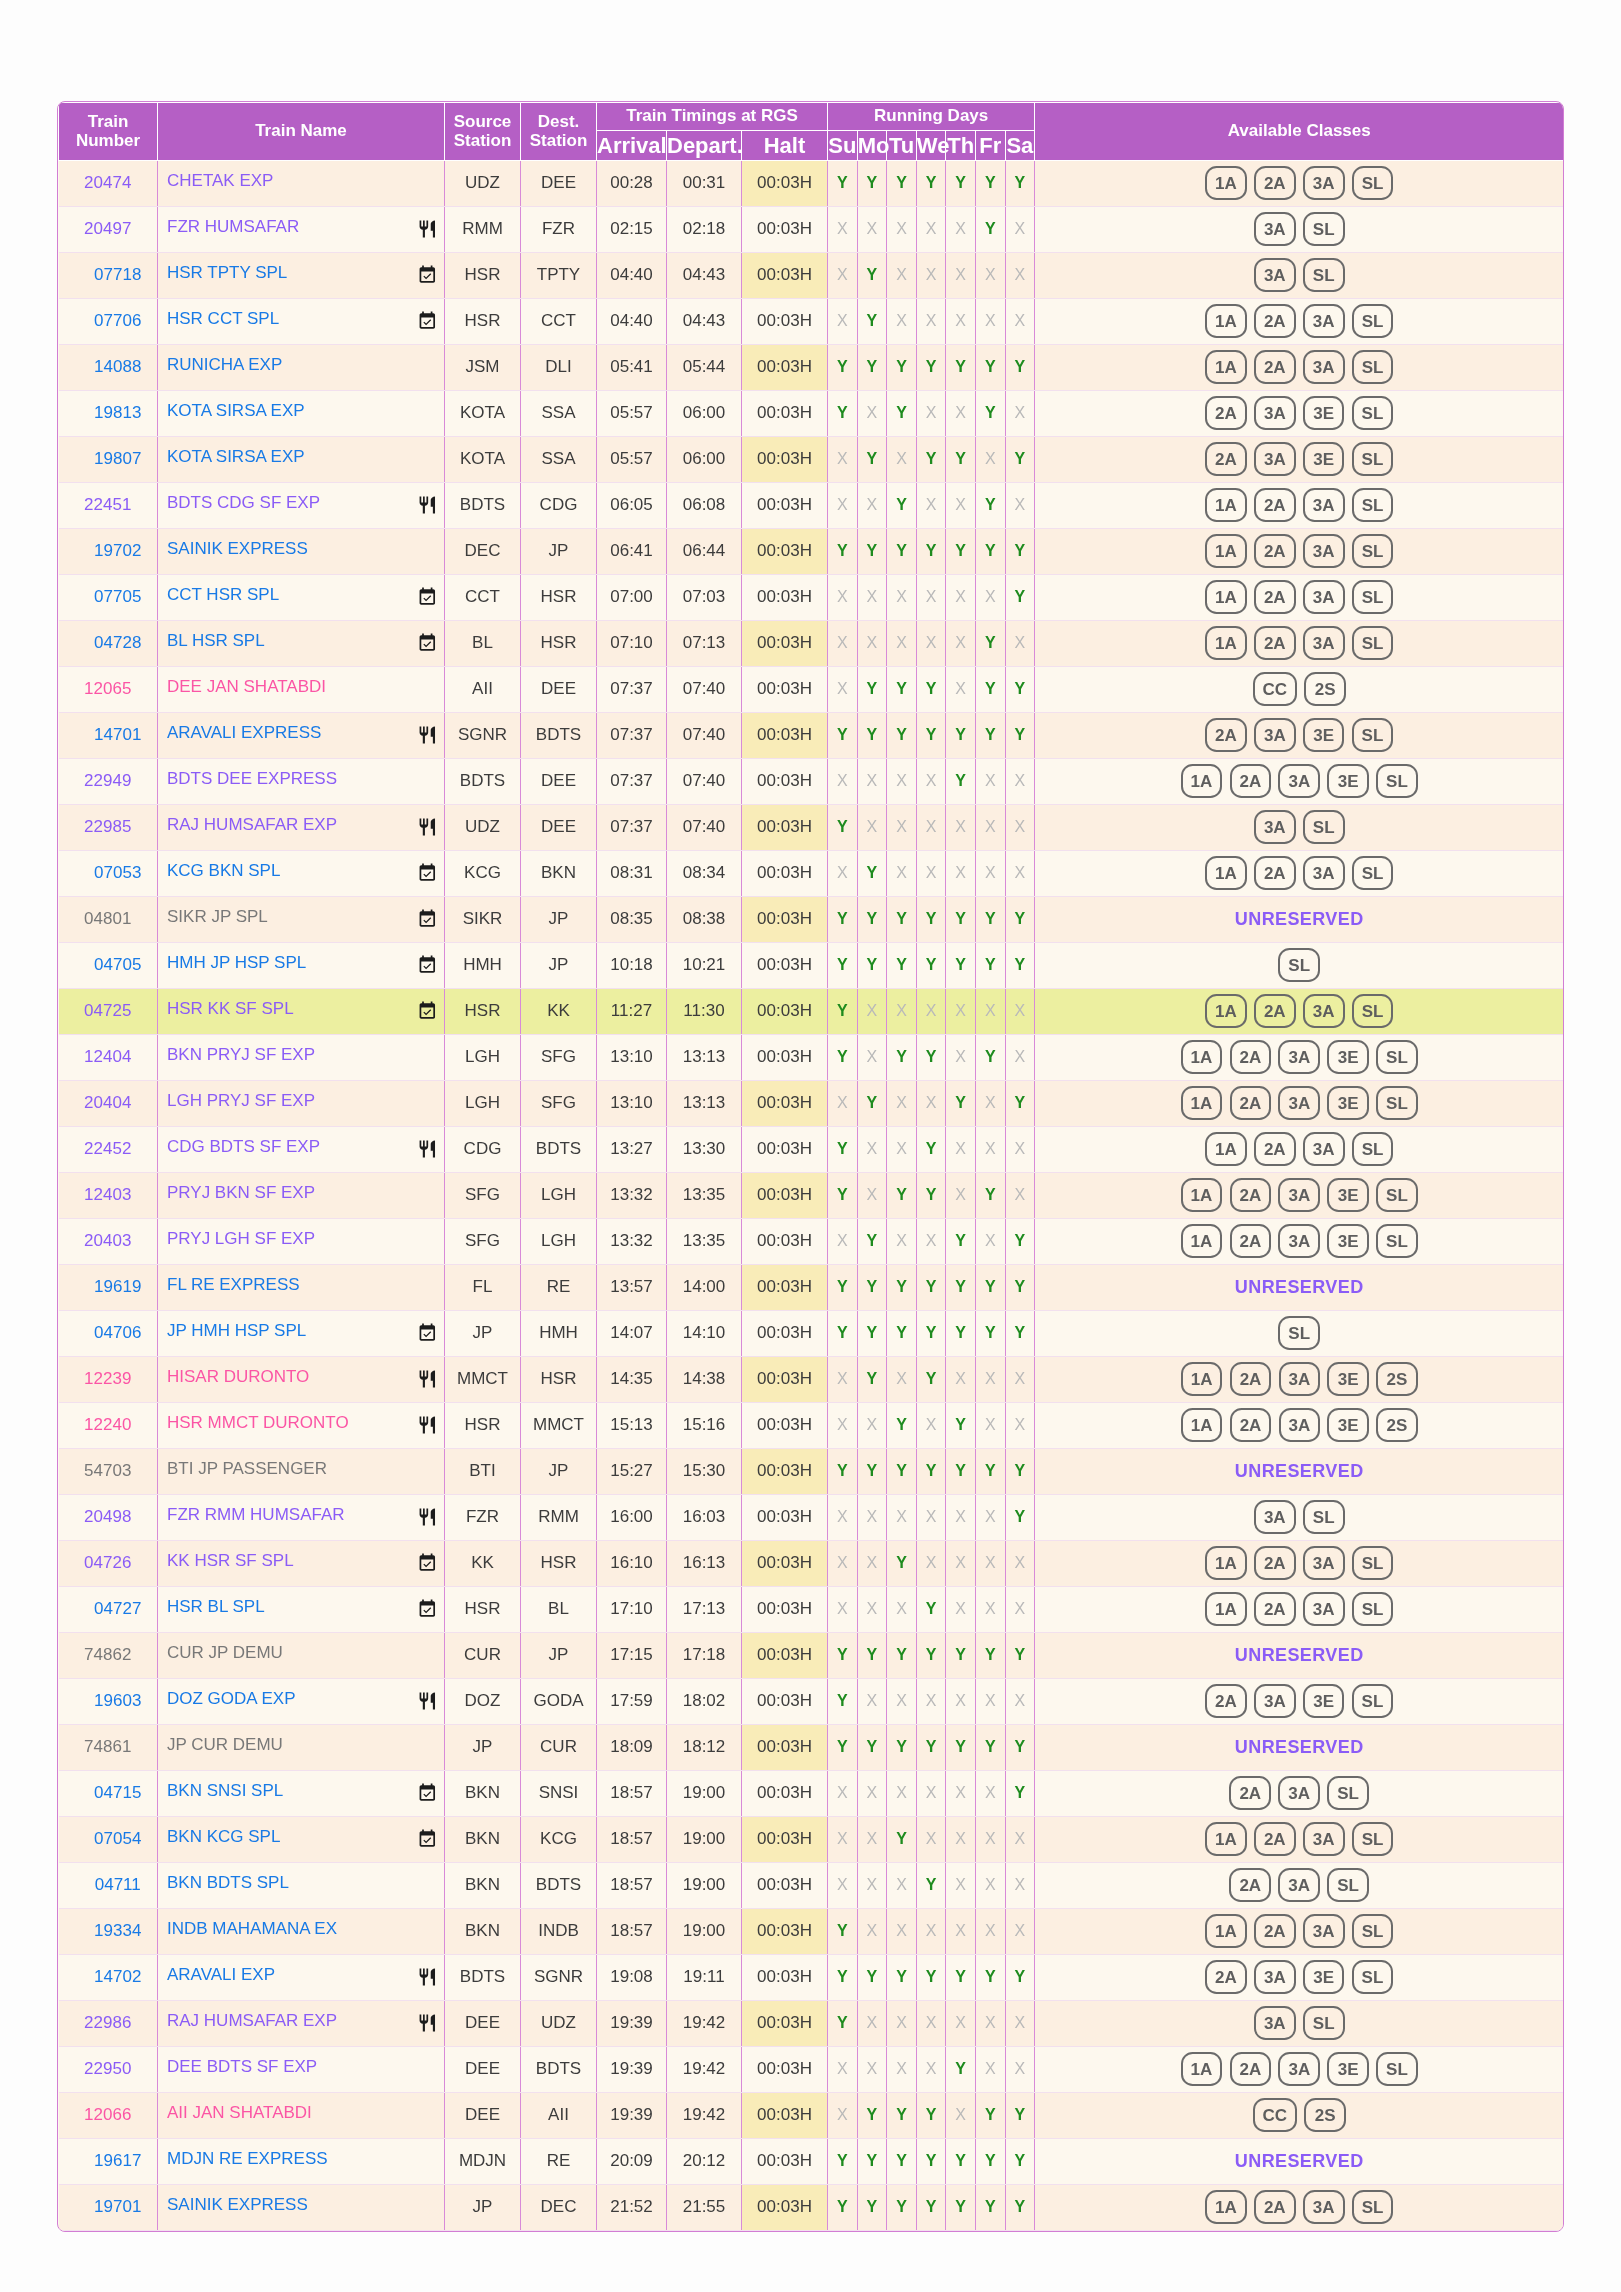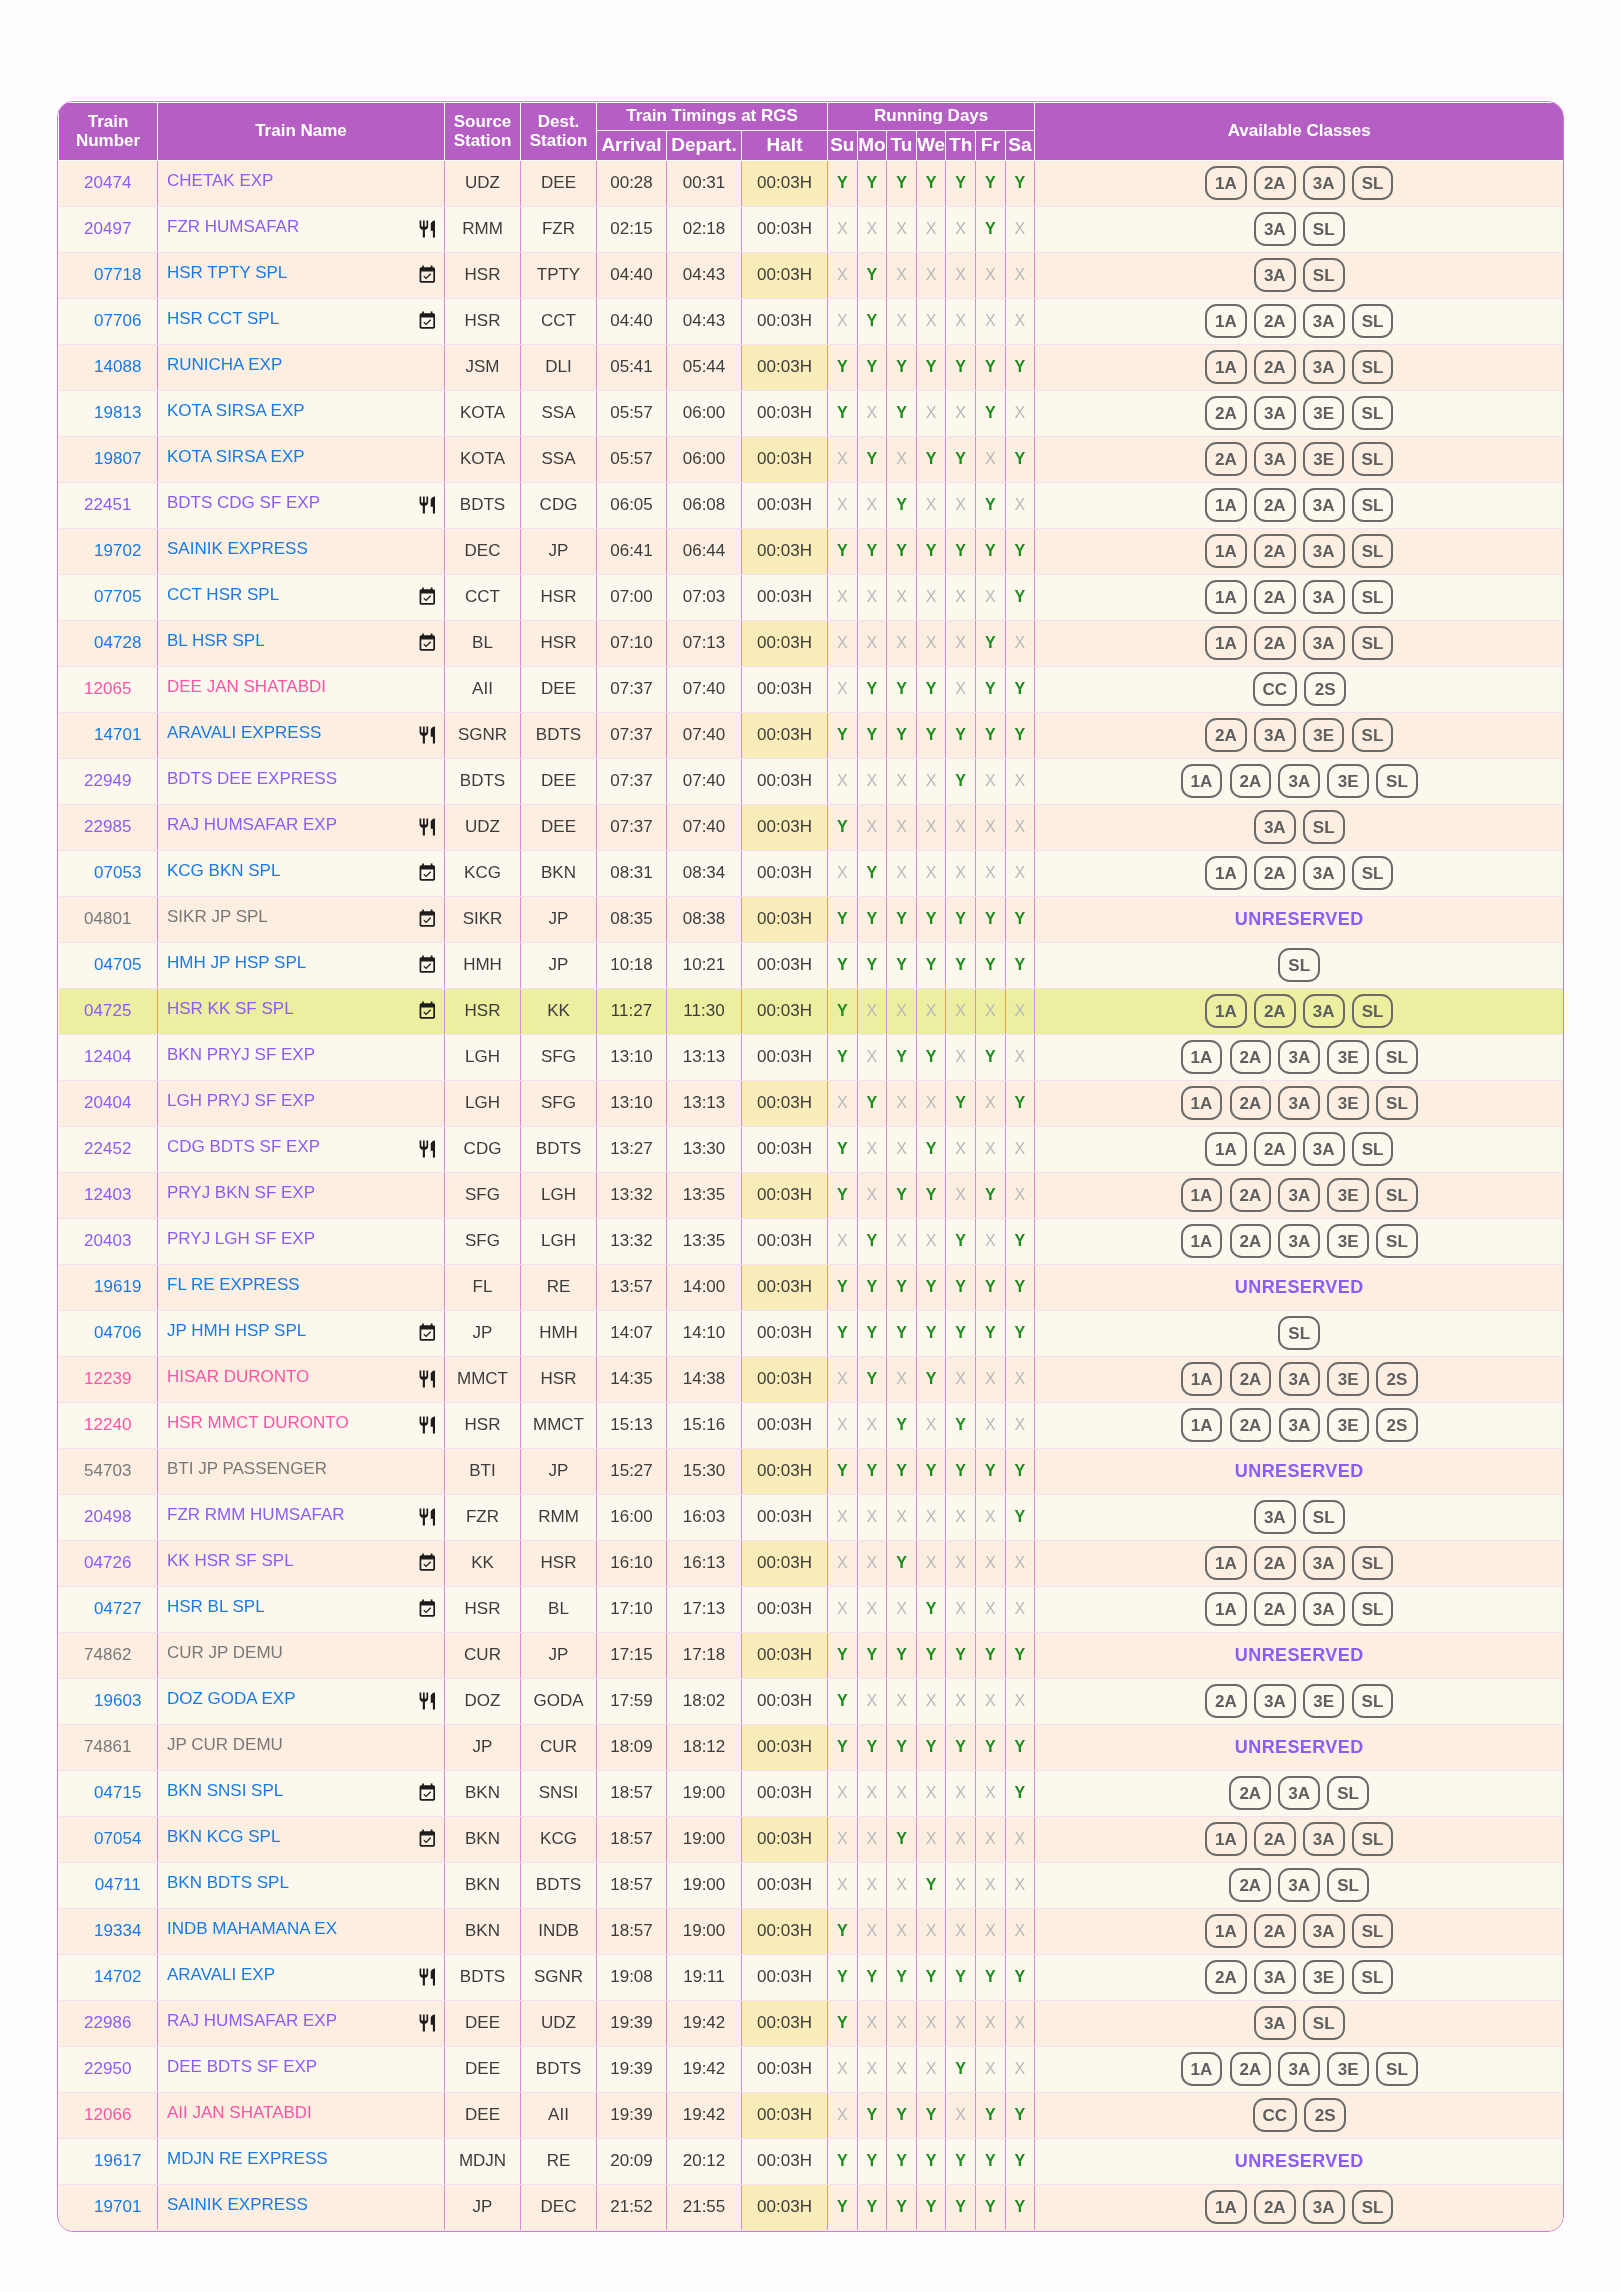--- a/index.html
+++ b/index.html
@@ -13,31 +13,31 @@
   
   .title-box{
     width:1499px;height:38px;border:2.7px solid #ca7b33;border-radius:9.9px;
     background:#fdf3e3;display:flex;align-items:center;justify-content:center;
     box-shadow:0 0.9px 1.8px rgba(180,120,60,.25);
   }
   .title-box span{font-weight:bold;font-size:19px;color:#4e5c66;letter-spacing:0.2px;}
 
   
   .table-wrap{
-    width:1505px;margin-top:19.7px;border:0.9px solid #d27dd4;border-radius:16px;overflow:hidden;
+    width:1505px;margin-top:19.7px;border:0.9px solid #d27dd4;border-radius:8px;overflow:hidden;
     background:#fdf8ee;
   }
   table{border-collapse:collapse;table-layout:fixed;width:1505px;}
 
   thead th{
     background:#b55fc5;color:#ffffff;font-weight:bold;font-size:17px;
     border:1.8px solid #ffffff;padding:0;line-height:1.15;
   }
   thead tr.group-row th{height:27px;}
-  thead tr.sub-row th{height:29px;font-size:19px;}
+  thead tr.sub-row th{height:29px;font-size:22px;}
   thead th.two-line{padding:1.8px 3.6px;}
 
   tbody td{
     height:45px;border-right:0.9px solid #d88ad8;border-bottom:0.9px solid #f2e0ee;
     font-size:17px;color:#3c3c3c;text-align:center;padding:0;white-space:nowrap;
     overflow:hidden;
   }
   tbody td:first-child{border-left:none;}
   tr.r-odd  td{background:#fcefe1;}
   tr.r-even td{background:#fdf8ee;}

